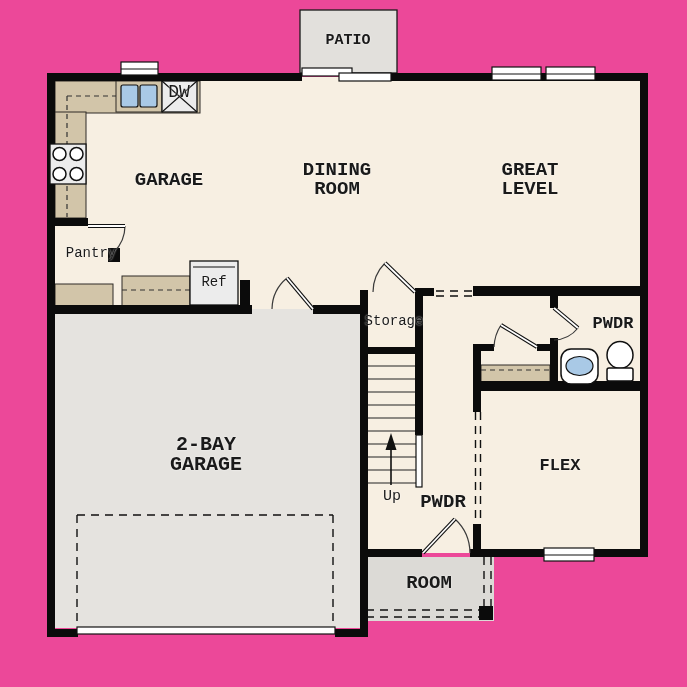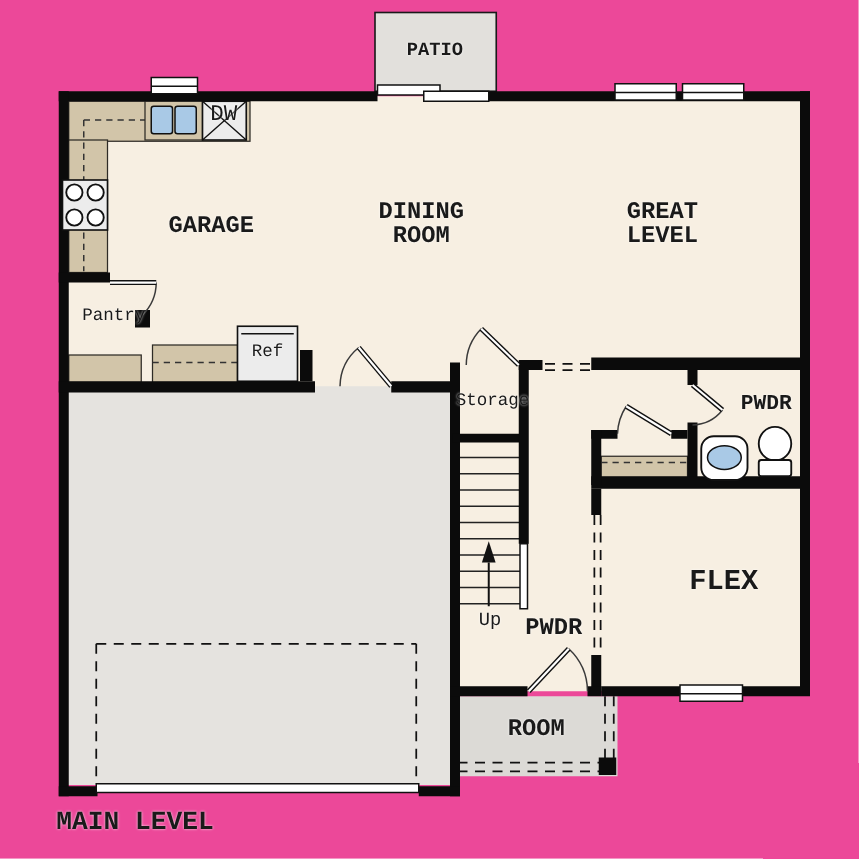--- a/index.html
+++ b/index.html
@@ -24,21 +24,21 @@
   .white-box{fill:#fff;stroke:#111;stroke-width:1.2;}
   .arc{stroke:#3a3a3a;stroke-width:1.2;fill:none;}
   .leaf-outer{stroke:#111;stroke-width:4;fill:none;}
   .leaf-inner{stroke:#fff;stroke-width:1.8;fill:none;}
   .water{fill:var(--sink-water);stroke:#111;stroke-width:1.2;}
   .fixture{fill:#fff;stroke:#111;stroke-width:1.5;}
   .lbl{position:absolute;transform:translate(-50%,-50%);color:var(--ink);
        white-space:pre-line;text-align:center;line-height:1.02;
        text-shadow:0 0 2px rgba(255,255,255,.9);}
   .b{font-weight:bold;}
-  .f19{font-size:19px;} .f20{font-size:20px;} .f23{font-size:23px;margin-left:19px;}
+  .f19{font-size:19px;} .f20{font-size:20px;} .f23{font-size:17px;}
   .f17{font-size:17px;} .f15{font-size:15px;} .f14{font-size:14px;}
   .f13{font-size:18px;} .f21{font-size:21px;}
   .lbl-left{transform:translate(0,-50%);text-align:left;}
 </style>
 </head>
 <body>
 
 <div class="stage">
   <svg width="687" height="687" viewBox="0 0 687 687">
 
@@ -232,18 +232,19 @@
   <div class="lbl b f19" style="left:169px;top:181px">GARAGE</div>
   <div class="lbl b f19" style="left:337px;top:180px">DINING
 ROOM</div>
   <div class="lbl b f19" style="left:530px;top:180px">GREAT
 LEVEL</div>
   <div class="lbl f14" style="left:91px;top:253px">Pantry</div>
   <div class="lbl f13" style="left:179px;top:92px">DW</div>
   <div class="lbl f14" style="left:214px;top:282px">Ref</div>
   <div class="lbl f14" style="left:394px;top:321px">Storage</div>
   <div class="lbl b f17" style="left:613px;top:324px">PWDR</div>
+  <div class="lbl b f20" style="left:206px;top:455px">2-BAY
+GARAGE</div>
   <div class="lbl b f23" style="left:560px;top:466px">FLEX</div>
   <div class="lbl f15" style="left:392px;top:497px">Up</div>
   <div class="lbl b f19" style="left:443px;top:503px">PWDR</div>
   <div class="lbl b f19" style="left:429px;top:584px">ROOM</div>
-  <div class="lbl lbl-left b f21" style="left:45px;top:659px">MAIN LEVEL</div>
 </div>
 
 </body></html>

